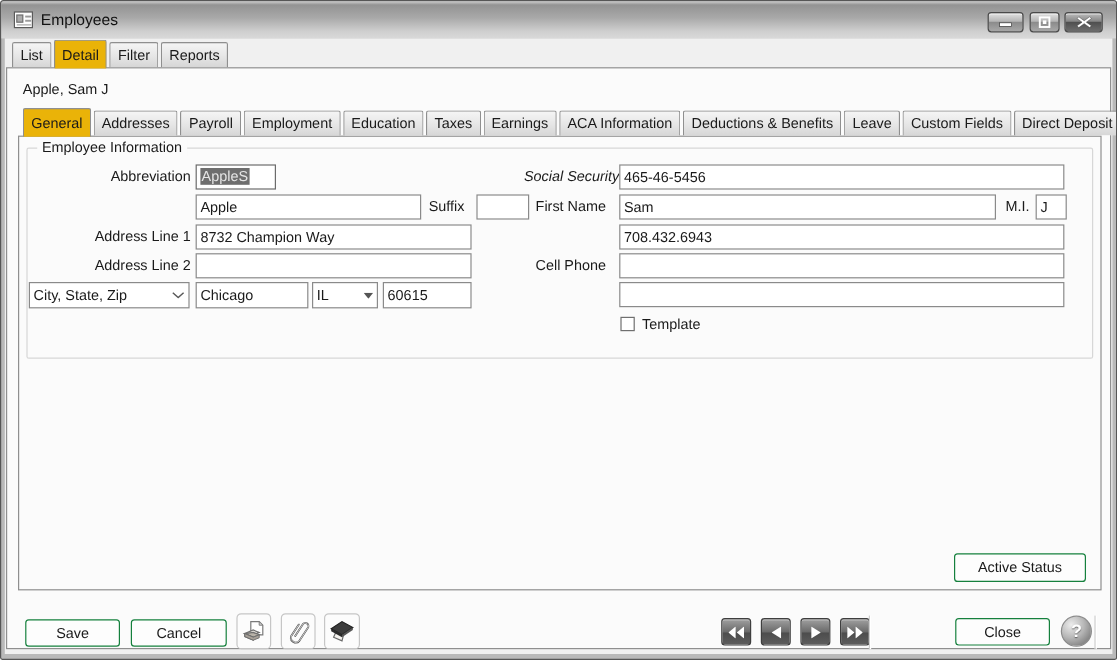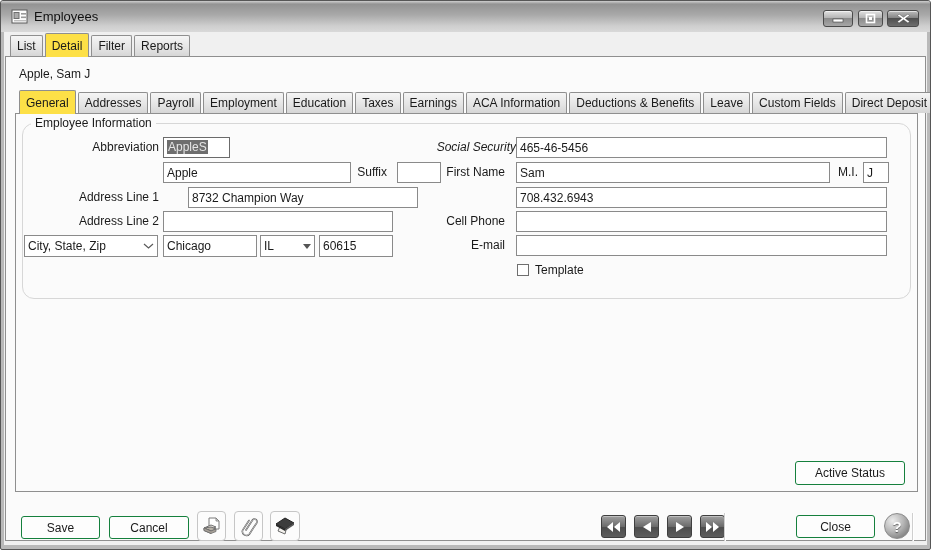--- a/index.html
+++ b/index.html
@@ -22,31 +22,31 @@
   .winbtn.cls { left:886px; width:32px;
     background:linear-gradient(180deg,#bdbdbd 0%,#868686 45%,#4f4f4f 50%,#6d6d6d 100%); }
 
   
   .content { position:absolute; left:3px; right:3px; top:31px; bottom:4px; background:#f0f0f0; }
 
   .tabstrip { position:absolute; display:flex; align-items:flex-end; height:23px; z-index:3; }
   .tab { height:21px; padding:0 6px; display:flex; align-items:center; white-space:nowrap;
     background:linear-gradient(180deg,#f5f5f5 0%,#e4e4e4 60%,#d6d6d6 100%);
     border:1px solid #8f8f8f; border-bottom:none; border-radius:2px 2px 0 0; margin-right:2px; cursor:default; }
-  .tab.active { height:24px; background:#fde047; margin-bottom:-1px; position:relative; z-index:4;text-align:right; }
+  .tab.active { height:24px; background:#eab308; margin-bottom:-1px; position:relative; z-index:4;text-align:right; }
 
   .page { position:absolute; border:1px solid #8f8f8f; background:#fbfbfb; }
   #page1 { left:1px; top:24px; width:921px; height:485px; z-index:2; }
   #page2 { left:9px; top:56px; width:903px; height:379px; z-index:2; }
 
   .record-name { position:absolute; left:13px; top:10px; }
 
   
   .groupbox { position:absolute; left:6px; top:9px; width:889px; height:176px;
-    border:1px solid #d7d7d7; border-radius:12px; }
+    border:1px solid #d7d7d7; border-radius:2px; }
   .gb-title { position:absolute; left:8px; top:-8px; background:#fbfbfb; padding:0 4px; }
 
   .flabel { position:absolute; height:21px; line-height:21px; text-align:right; }
   .tfield { position:absolute; height:21px; border:1px solid #8a8a8a; background:#fff;
     font:12px "Liberation Sans",sans-serif; color:#1a1a1a; padding:0 3px; }
   div.tfield { line-height:19px; }
   .sel-text { background:#6e6e6e; color:#e5e5e5; padding:0 1px; }
   .combo { position:absolute; height:22px; border:1px solid #8a8a8a; background:#fff;
     display:flex; align-items:center; padding:0 3px; }
   .combo .chev { margin-left:auto; }
@@ -133,21 +133,21 @@
           <span class="gb-title">Employee Information</span>
 
           <div class="flabel" style="left:0; top:13px; width:136px;">Abbreviation</div>
           <div class="tfield" style="left:140px; top:13px; width:67px; border-color:#6b6b6b;"><span class="sel-text">AppleS</span></div>
 
           <input class="tfield" style="left: 140px; top: 38px; width: 188px;" value="Apple">
           <div class="flabel" style="left:284px; top:38px; width:80px;">Suffix</div>
           <input class="tfield" style="left: 374px; top: 38px; width: 44px;" value="">
 
           <div class="flabel" style="left:0; top:63px; width:136px;">Address Line 1</div>
-          <input class="tfield" style="left: 140px; top: 63px; width: 230px; margin-left: 25px;" value="8732 Champion Way">
+          <input class="tfield" style="left: 140px; top: 63px; width: 230px;" value="8732 Champion Way">
 
           <div class="flabel" style="left:0; top:87px; width:136px;">Address Line 2</div>
           <input class="tfield" style="left: 140px; top: 87px; width: 230px;" value="">
 
           <div class="combo" style="left:1px; top:111px; width:134px;">
             <span>City, State, Zip</span>
             <svg class="chev" width="11" height="6" viewBox="0 0 11 6">
                 <polyline points="1,1 5.5,5 10,1" fill="none" stroke="#5a5a5a" stroke-width="1.2"></polyline>
               </svg>
           </div>
@@ -166,21 +166,20 @@
           <div class="flabel" style="left:380px; top:38px; width:102px;">First Name</div>
           <input class="tfield" style="left: 493px; top: 38px; width: 314px;" value="Sam">
           <div class="flabel" style="left:805px; top:38px; width:30px;">M.I.</div>
           <input class="tfield" style="left: 840px; top: 38px; width: 26px;" value="J">
 
           <input class="tfield" style="left: 493px; top: 63px; width: 371px;" value="708.432.6943">
 
           <div class="flabel" style="left:380px; top:87px; width:102px;">Cell Phone</div>
           <input class="tfield" style="left: 493px; top: 87px; width: 371px;" value="">
 
-          <div class="flabel" style="left:380px; top:111px; width:102px;">E-mail</div>
           <input class="tfield" style="left: 493px; top: 111px; width: 371px;" value="">
 
           <span class="checkbox" style="left:494px; top:140px;"></span>
           <div class="flabel" style="left:512px; top:136px; width:70px; text-align:left;">Template</div>
         </div>
 
         <div class="btn" style="left:779px; top:347px; width:110px; height:24px;">Active Status</div>
       </div>
 
       <div class="btn" style="left:15px; top:459px; width:79px; height:23px;">Save</div>

